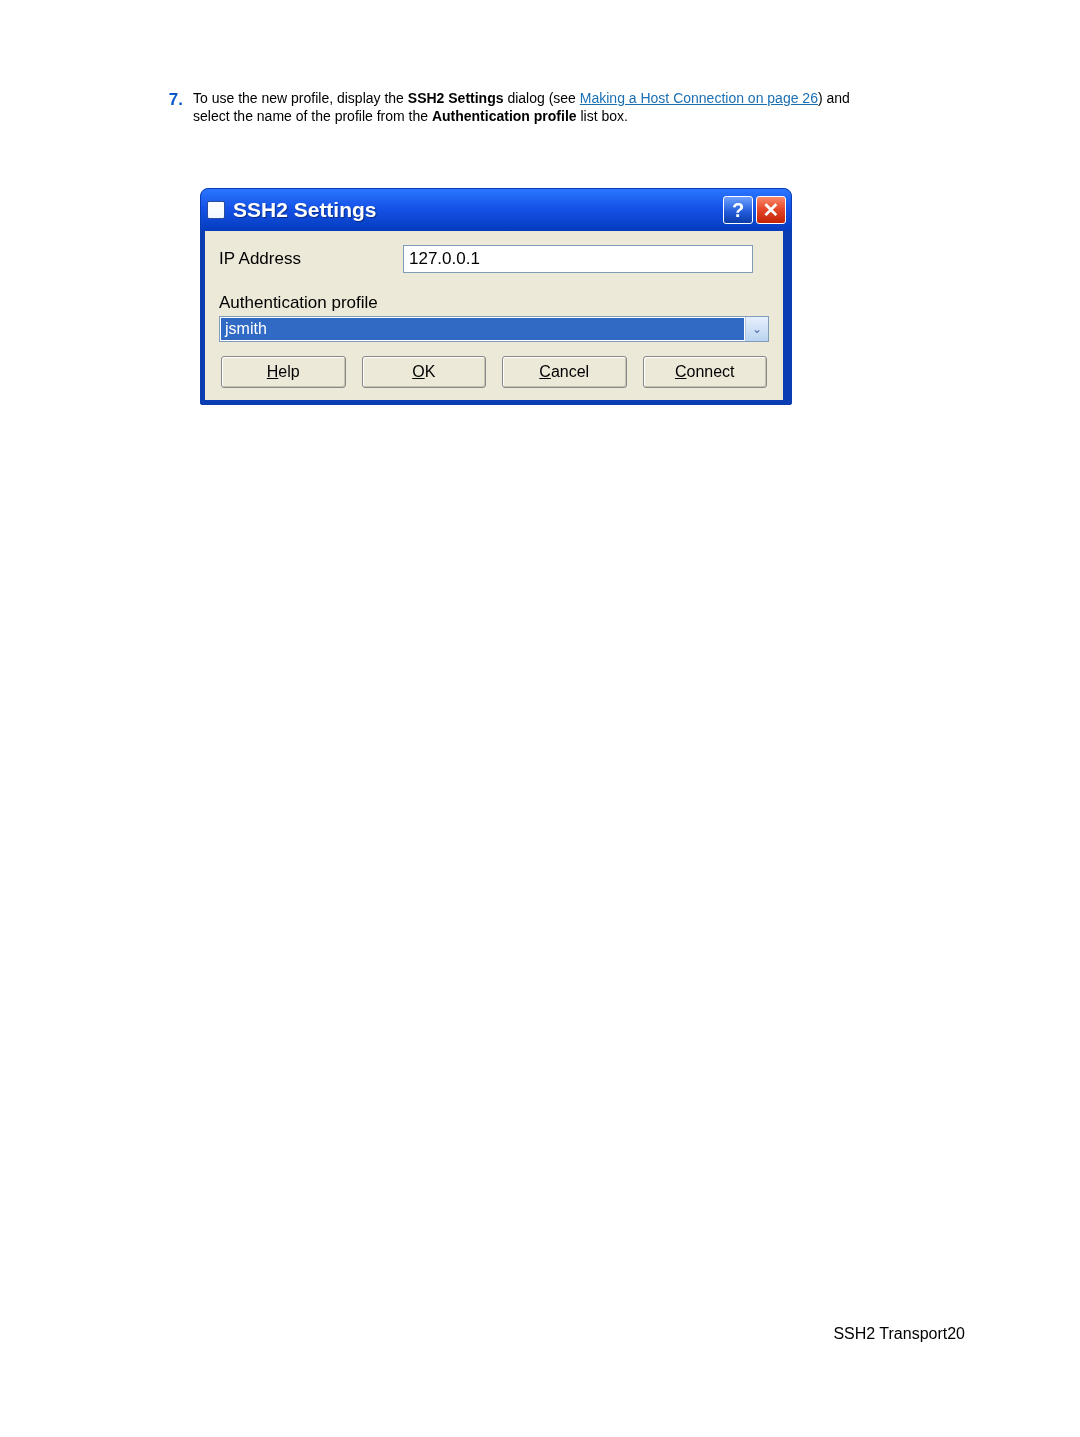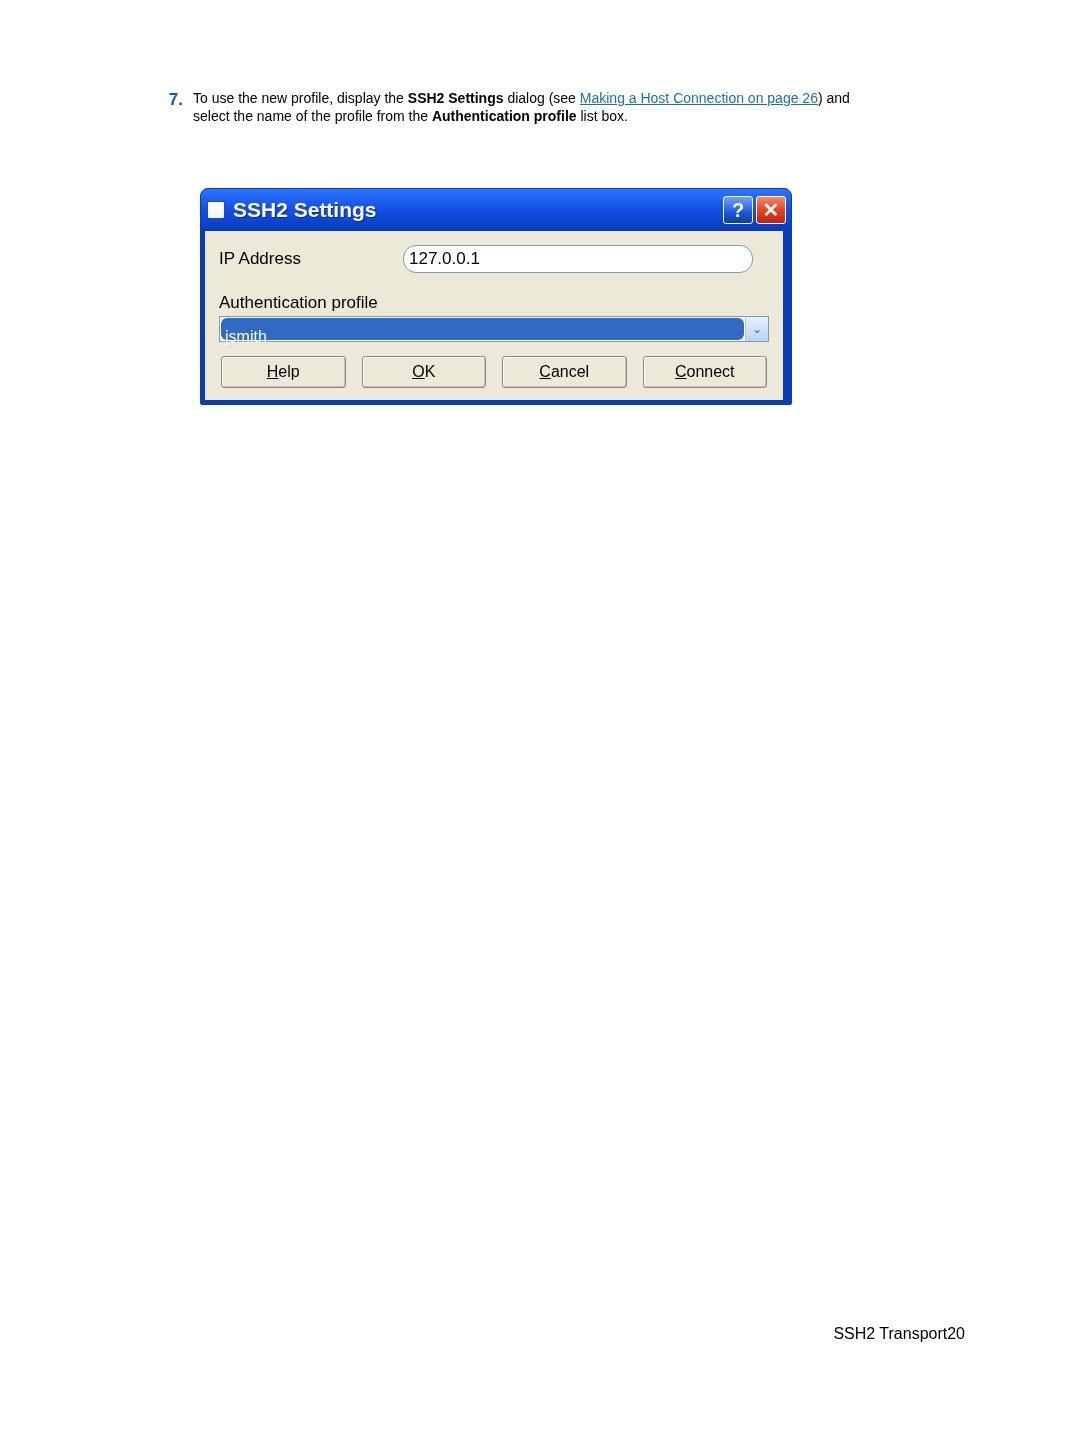--- a/index.html
+++ b/index.html
@@ -125,21 +125,21 @@
     color: #000;
   }
   .form-input {
     font-family: Tahoma, Arial, sans-serif;
     font-size: 17px;
     padding: 3px 5px;
     border: 1px solid #7f9db9;
     background: #fff;
     box-sizing: border-box;
   }
-  .ip-input { width: 350px; border-radius: 13px; }
+  .ip-input { width: 350px; }
   .port-input { width: 88px; }
 
   .auth-block {
     margin-top: 4px;
   }
   .auth-label {
     font-family: Tahoma, sans-serif;
     font-size: 17px;
     margin-bottom: 3px;
   }
@@ -149,23 +149,22 @@
     background: #fff;
     height: 26px;
     box-sizing: border-box;
   }
   .auth-selected {
     flex: 1;
     background: #316ac5;
     color: #fff;
     font-family: Tahoma, sans-serif;
     font-size: 16px;
-    padding: 10px 4px;
+    padding: 2px 4px;
     margin: 1px;
-    border-radius: 6px;
   }
   .auth-drop {
     width: 22px;
     background: linear-gradient(to bottom, #e7f0fb 0%, #b9d3f1 100%);
     border-left: 1px solid #b9c7da;
     display: flex;
     align-items: center;
     justify-content: center;
     color: #4a6da7;
     font-size: 12px;

